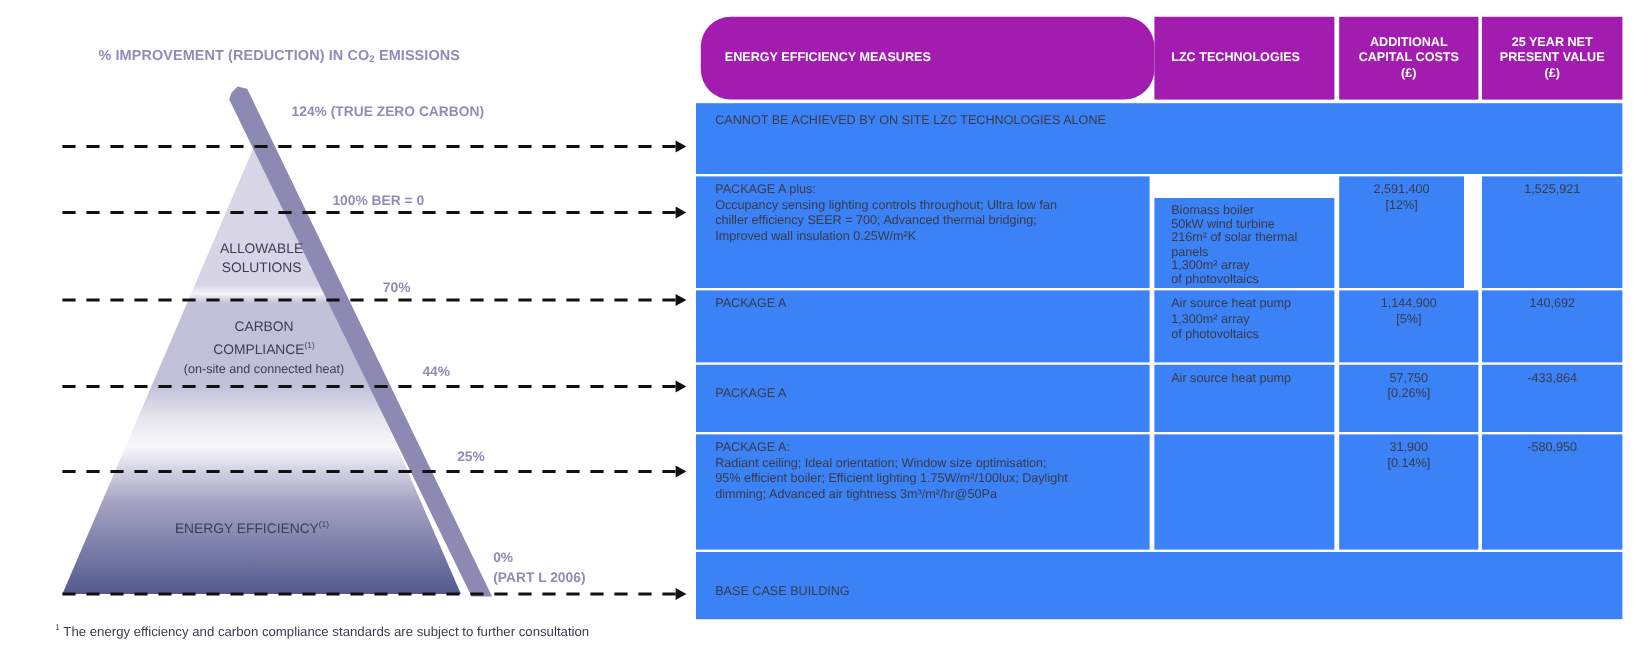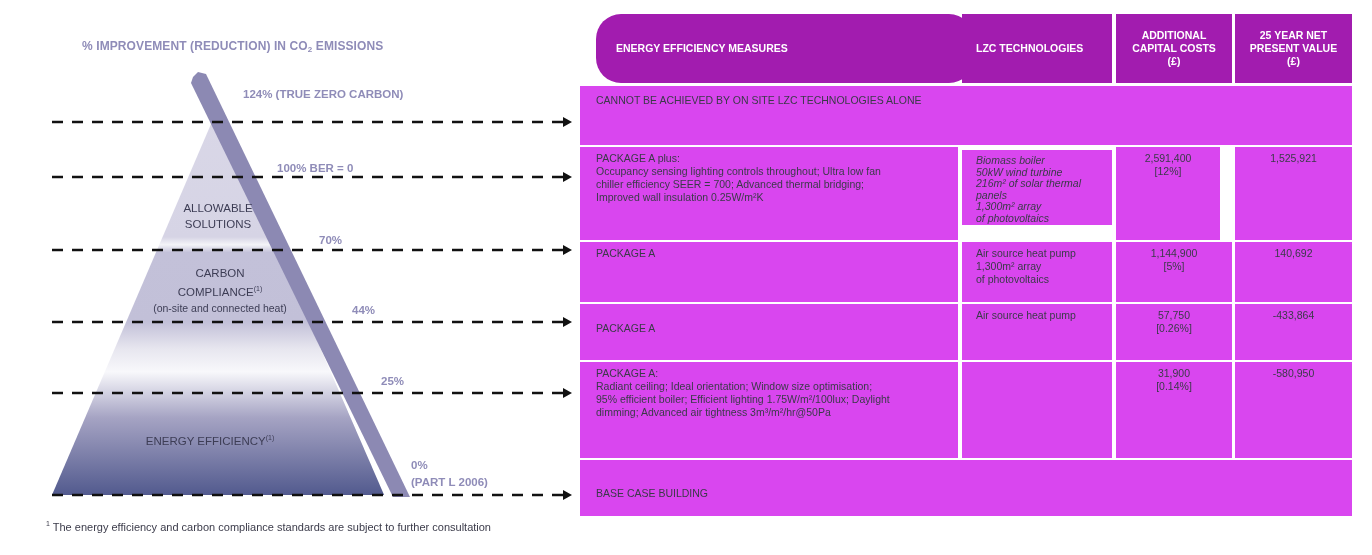--- a/index.html
+++ b/index.html
@@ -14,21 +14,21 @@
   .dtitle sub { font-size: 8px; vertical-align: -2px; }
   .plabel { color: #8f8cb8; font-weight: bold; font-size: 11.5px; }
   .zone { position: absolute; text-align: center; color: #3d3d55; font-size: 11.5px; line-height: 16px; }
   .zone sup { font-size: 7px; }
   .zone .small { font-size: 10.5px; }
   .footnote { position: absolute; left: 46px; top: 520px; font-size: 11px; color: #3b3b4a; white-space: nowrap; }
   .footnote sup { font-size: 7px; }
 
   
   .tbl { position: absolute; left: 580px; top: 14px; width: 772px; }
-  .cell { position: absolute; box-sizing: border-box; background: #d946ef; font-size: 10.5px;
+  .cell { position: absolute; box-sizing: border-box; background: #3b82f6; font-size: 10.5px;
           line-height: 13px; color: #3a3a48; padding: 5px 8px; }
   .hcell { background: #a21caf; color: #ffffff; font-weight: bold; font-size: 10.5px;
            display: flex; align-items: center; }
   .hcell.center { justify-content: center; text-align: center; line-height: 13px; }
   .num { text-align: center; }
   .line { display: block; }
   .base { display: flex; align-items: flex-end; padding-bottom: 16px; }
 </style>
 </head>
 <body>
@@ -94,21 +94,21 @@
   </div>
   <div class="zone" style="left:110px; top:430px; width:200px;">
     <span>ENERGY EFFICIENCY</span><sup>(1)</sup>
   </div>
 
   <div class="footnote"><sup>1</sup><span> The energy efficiency and carbon compliance standards are subject to further consultation</span></div>
 </div>
 
 <div class="tbl">
 
-  <div class="cell hcell" style="left:16px; top:0; width:378px; height:69px; padding-left:20px;border-radius:25px;">
+  <div class="cell hcell" style="left:4px; top:0; width:378px; height:69px; padding-left:20px;border-radius:25px;">
     <span>ENERGY EFFICIENCY MEASURES</span>
   </div>
   <div class="cell hcell" style="left:382px; top:0; width:150px; height:69px; padding-left:14px;">
     <span>LZC TECHNOLOGIES</span>
   </div>
   <div class="cell hcell center" style="left:536px; top:0; width:116px; height:69px;">
     <div>
         <span class="line">ADDITIONAL</span>
         <span class="line">CAPITAL COSTS</span>
         <span class="line">(£)</span>
@@ -125,21 +125,21 @@
   <div class="cell" style="left:0; top:72px; width:772px; height:59px; padding-left:16px; padding-top:8px;">
     <span>CANNOT BE ACHIEVED BY ON SITE LZC TECHNOLOGIES ALONE</span>
   </div>
 
   <div class="cell" style="left:0; top:133px; width:378px; height:93px; padding-left:16px;">
     <span class="line">PACKAGE A plus:</span>
     <span class="line">Occupancy sensing lighting controls throughout; Ultra low fan</span>
     <span class="line">chiller efficiency SEER = 700; Advanced thermal bridging;</span>
     <span class="line">Improved wall insulation 0.25W/m²K</span>
   </div>
-  <div class="cell" style="left:382px; top:136px; width:150px; height:75px; padding-left:14px; line-height:11.5px;font-style:italic;">
+  <div class="cell" style="left:382px; top:151px; width:150px; height:75px; padding-left:14px; line-height:11.5px;">
     <span class="line">Biomass boiler</span>
     <span class="line">50kW wind turbine</span>
     <span class="line">216m² of solar thermal</span>
     <span class="line">panels</span>
     <span class="line">1,300m² array</span>
     <span class="line">of photovoltaics</span>
   </div>
   <div class="cell num" style="left:536px; top:133px; width:104px; height:93px;">
     <span class="line">2,591,400</span>
     <span class="line">[12%]</span>

